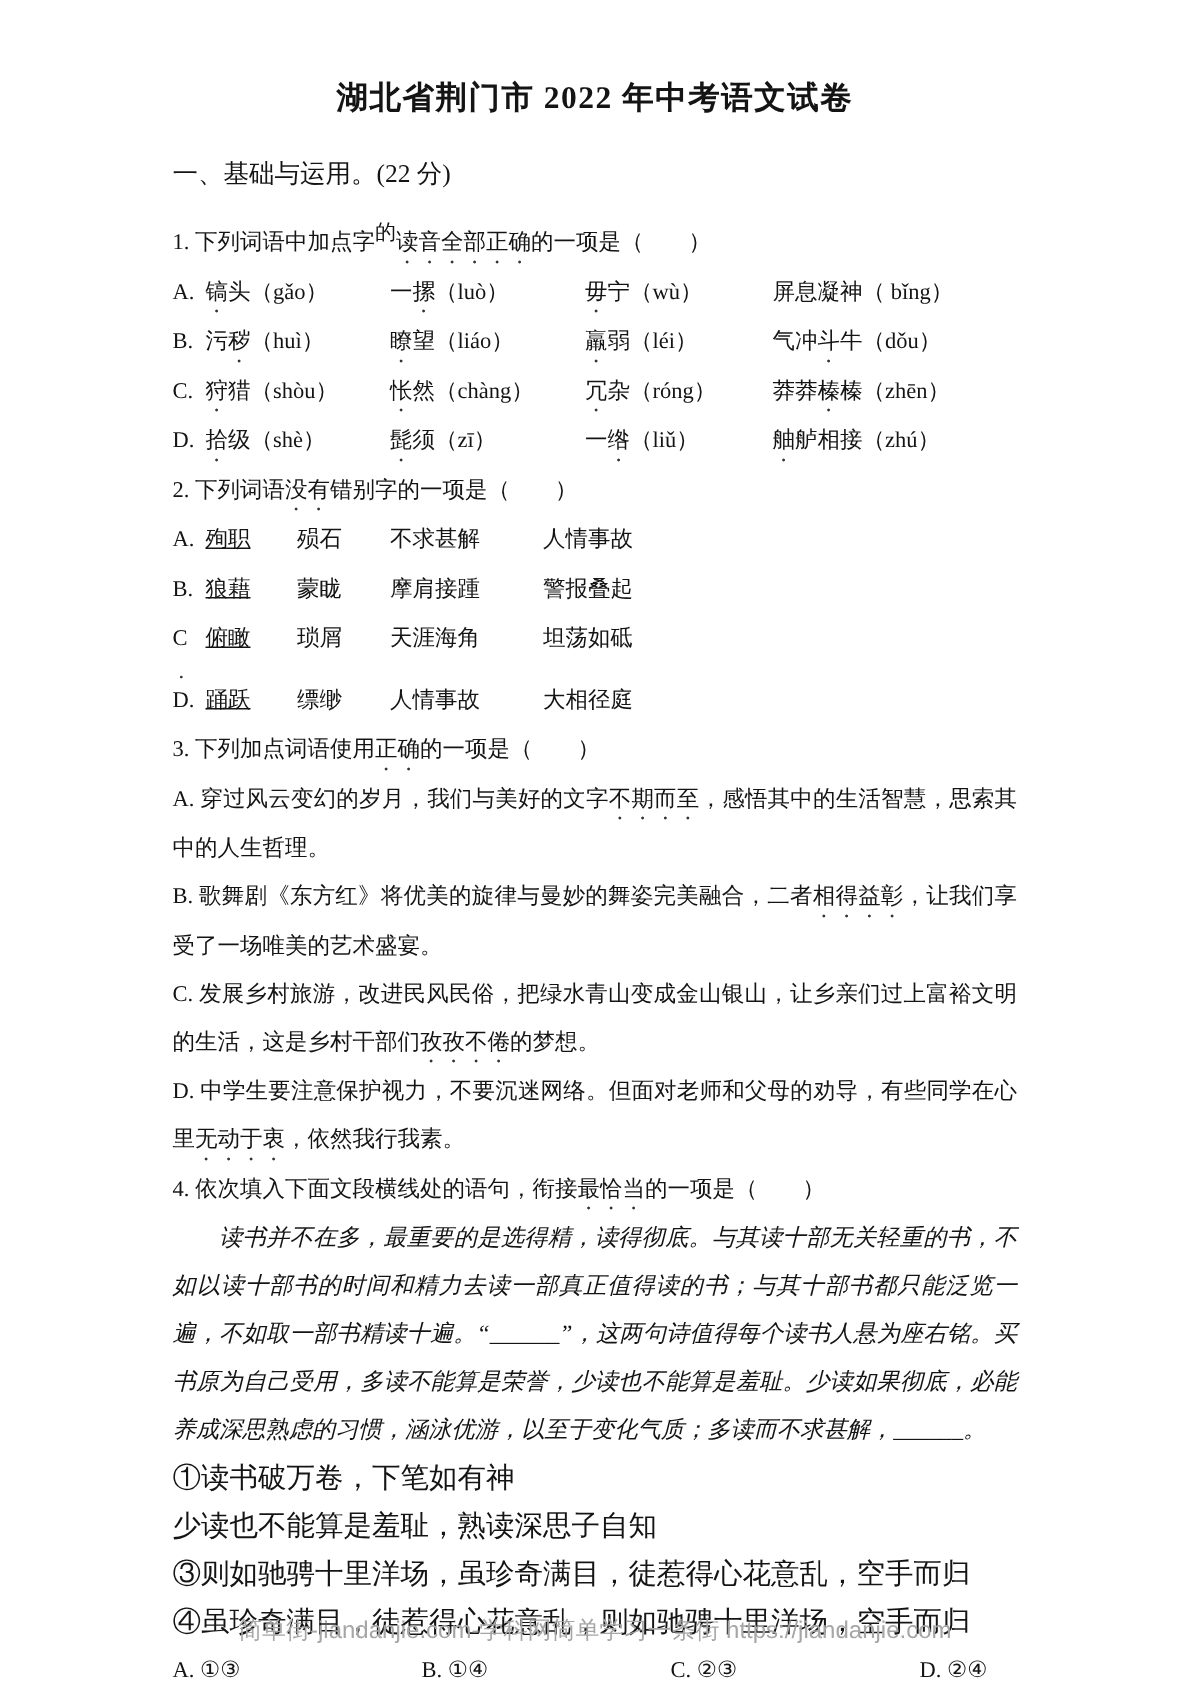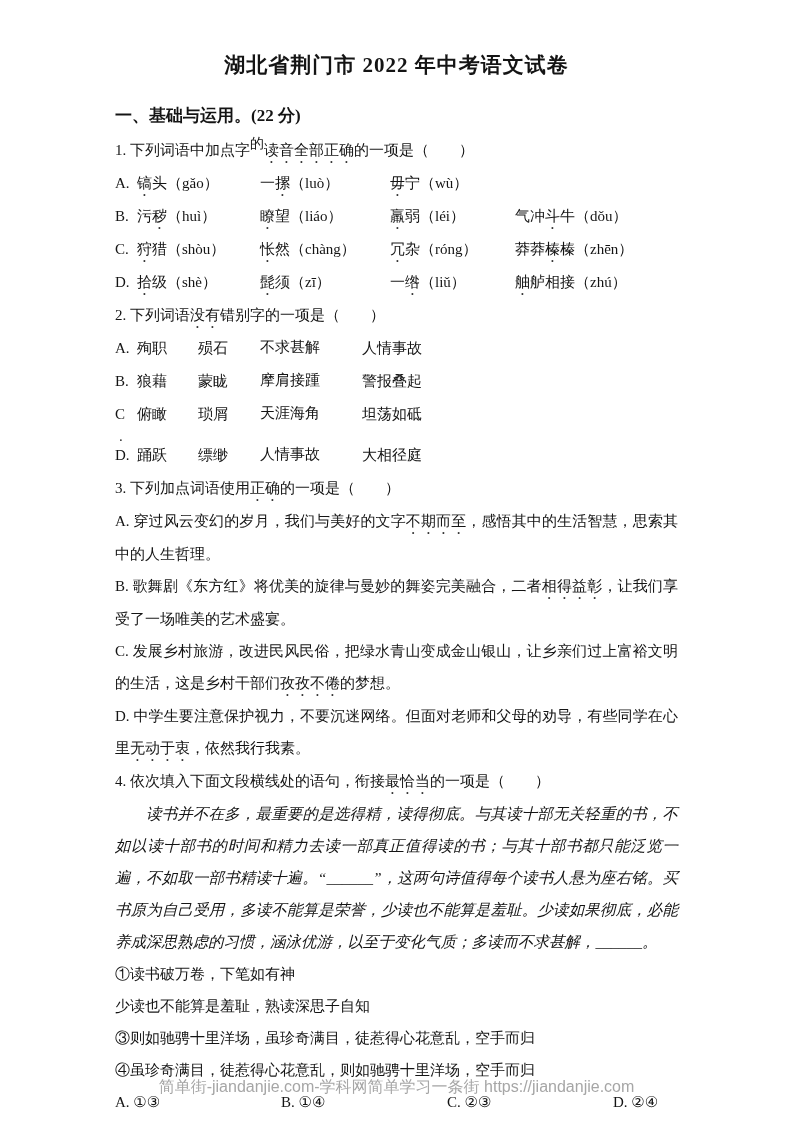--- a/index.html
+++ b/index.html
@@ -9,40 +9,40 @@
     padding:50px 70px 0 70px;
     font-family:"Liberation Serif","DejaVu Serif",serif;
     color:#141414;
     overflow:hidden;
   }
   .title{
     text-align:center;font-size:21px;font-weight:bold;
     margin:0 0 24px 0;line-height:30px;letter-spacing:1px;
   }
   .section-heading{
-    font-size:17px;font-weight:bold;margin:0 0 6px 0;line-height:24px;
+    font-size:17px;font-weight:normal;margin:0 0 18px 0;line-height:24px;
   }
   .stem{font-size:15px;line-height:33px;}
   .row4{display:flex;font-size:15px;line-height:33px;position:relative;}
   .row4 .lab{width:22px;flex:none;}
   .q1r .i0{width:123px;flex:none;}
   .q1r .i1{width:130px;flex:none;}
   .q1r .i2{width:125px;flex:none;}
   .q1r .i3{flex:1;}
-  .q2r .i0{width:61px;flex:none;}
+  .q2r .i0{width:61px;flex:none;text-decoration:underline;}
   .q2r .i1{width:62px;flex:none;}
   .q2r .i2{width:102px;flex:none;font-family:Liberation Mono, monospace;}
   .q2r .i3{flex:1;}
   .gap-top{margin-top:8px;}
   .sentence{font-size:15px;line-height:32px;text-align:justify;margin:0;font-family:Liberation Serif, serif;}
   .passage{
     font-size:15.5px;line-height:32px;text-align:justify;
     font-style:italic;text-indent:2em;margin:0;
   }
-  .numbered{font-size:15px;line-height:32px;}
+  .numbered{font-size:19px;line-height:32px;}
   .answers{display:flex;font-size:15px;line-height:33px;}
   .answers .ans{width:166px;flex:none;}
   .answers .ans:last-child{width:auto;text-align:center;}
   .sup{position:relative;top:-7px;font-size:14px;}
   .dot{
     -webkit-text-emphasis:filled dot #333;
     -webkit-text-emphasis-position:under right;
     text-emphasis:filled dot #333;
     text-emphasis-position:under right;
   }
@@ -65,20 +65,21 @@
 
   <h2 class="section-heading">一、基础与运用。(22 分)</h2>
 
   <div class="stem"><span>1. 下列词语中加点字</span><span class="sup">的</span><span><span class="dot">读音全部正确</span>的一项是（　　）</span></div>
 
   <div class="row4 q1r">
     <span class="lab">A.</span>
     <span class="i0"><span class="dot">镐</span>头（gǎo）</span>
     <span class="i1">一<span class="dot">摞</span>（luò）</span>
     <span class="i2"><span class="dot">毋</span>宁（wù）</span>
+    <span class="i3">屏息凝神（ bǐng）</span>
   </div>
   <div class="row4 q1r">
     <span class="lab">B.</span>
     <span class="i0">污<span class="dot">秽</span>（huì）</span>
     <span class="i1"><span class="dot">瞭</span>望（liáo）</span>
     <span class="i2"><span class="dot">羸</span>弱（léi）</span>
     <span class="i3">气冲<span class="dot">斗</span>牛（dǒu）</span>
   </div>
   <div class="row4 q1r">
     <span class="lab">C.</span>

